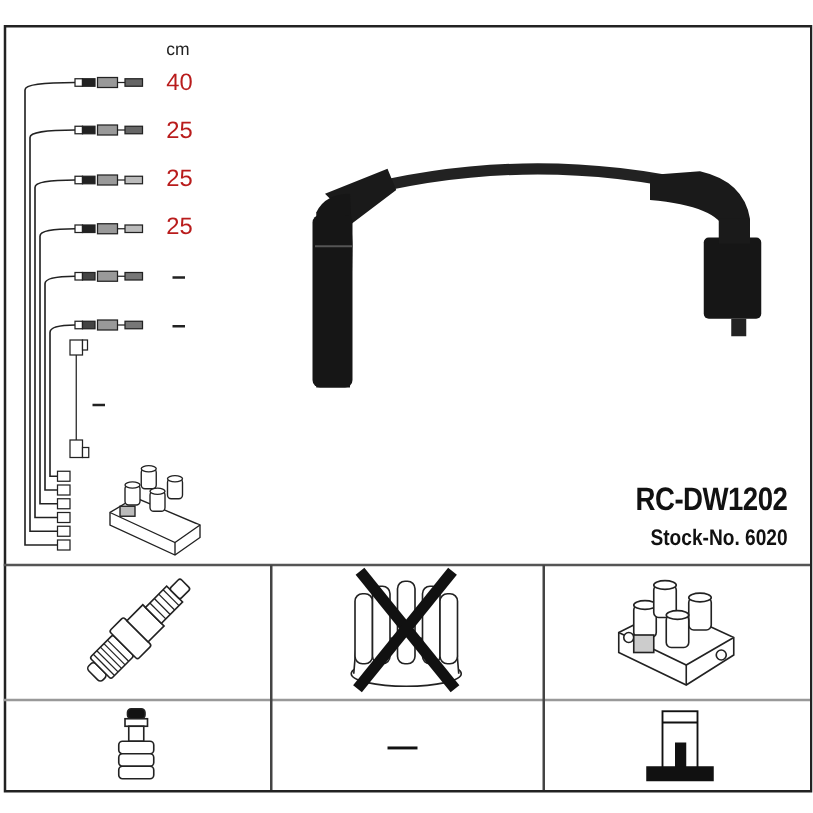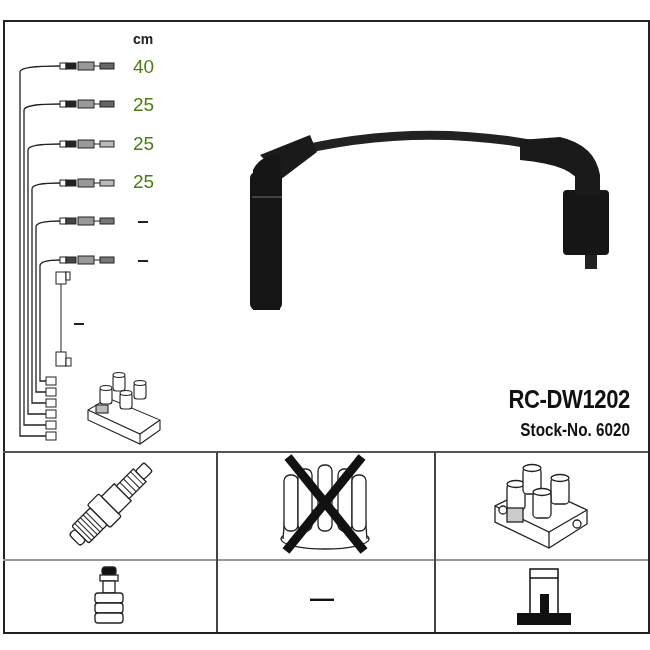--- a/index.html
+++ b/index.html
@@ -1,22 +1,22 @@
 <!DOCTYPE html>
 <html><head>
   <meta charset="utf-8">
   <style>
     html, body { margin:0; padding:0; background:#ffffff; }
     body { width:650px; height:650px; position:relative; overflow:hidden; font-family:"Liberation Sans", sans-serif; color:#111; }
     .frame { position:absolute; left:3px; top:20px; width:643px; height:610px; border:2px solid #222; box-sizing:content-box; }
     .hline { position:absolute; height:2px; background:#555; }
     .vline { position:absolute; width:2px; background:#444; }
     .abs { position:absolute; }
-    .lenlbl { position:absolute; left:133px; font-size:19px; color:#4d7c0f; line-height:20px; }
-    .cm { position:absolute; left:133px; top:31px; font-size:14px; font-weight:bold; color:#222; }
+    .lenlbl { position:absolute; left:133px; font-size:19px; color:#b91c1c; line-height:20px; }
+    .cm { position:absolute; left:133px; top:31px; font-size:14px; font-weight:normal; color:#222; }
     .dash { position:absolute; width:10px; height:1.5px; background:#222; }
     .part-no { position:absolute; right:20px; top:384px; font-size:26px; font-weight:bold; letter-spacing:-0.5px; color:#111; transform:scaleX(0.85); transform-origin:right center; }
     .stock { position:absolute; right:20px; top:420px; font-size:18px; font-weight:bold; color:#111; transform:scaleX(0.85); transform-origin:right center; }
     svg { position:absolute; overflow:visible; }
   </style>
 </head>
 <body>
 
 <div class="frame"></div>
 

